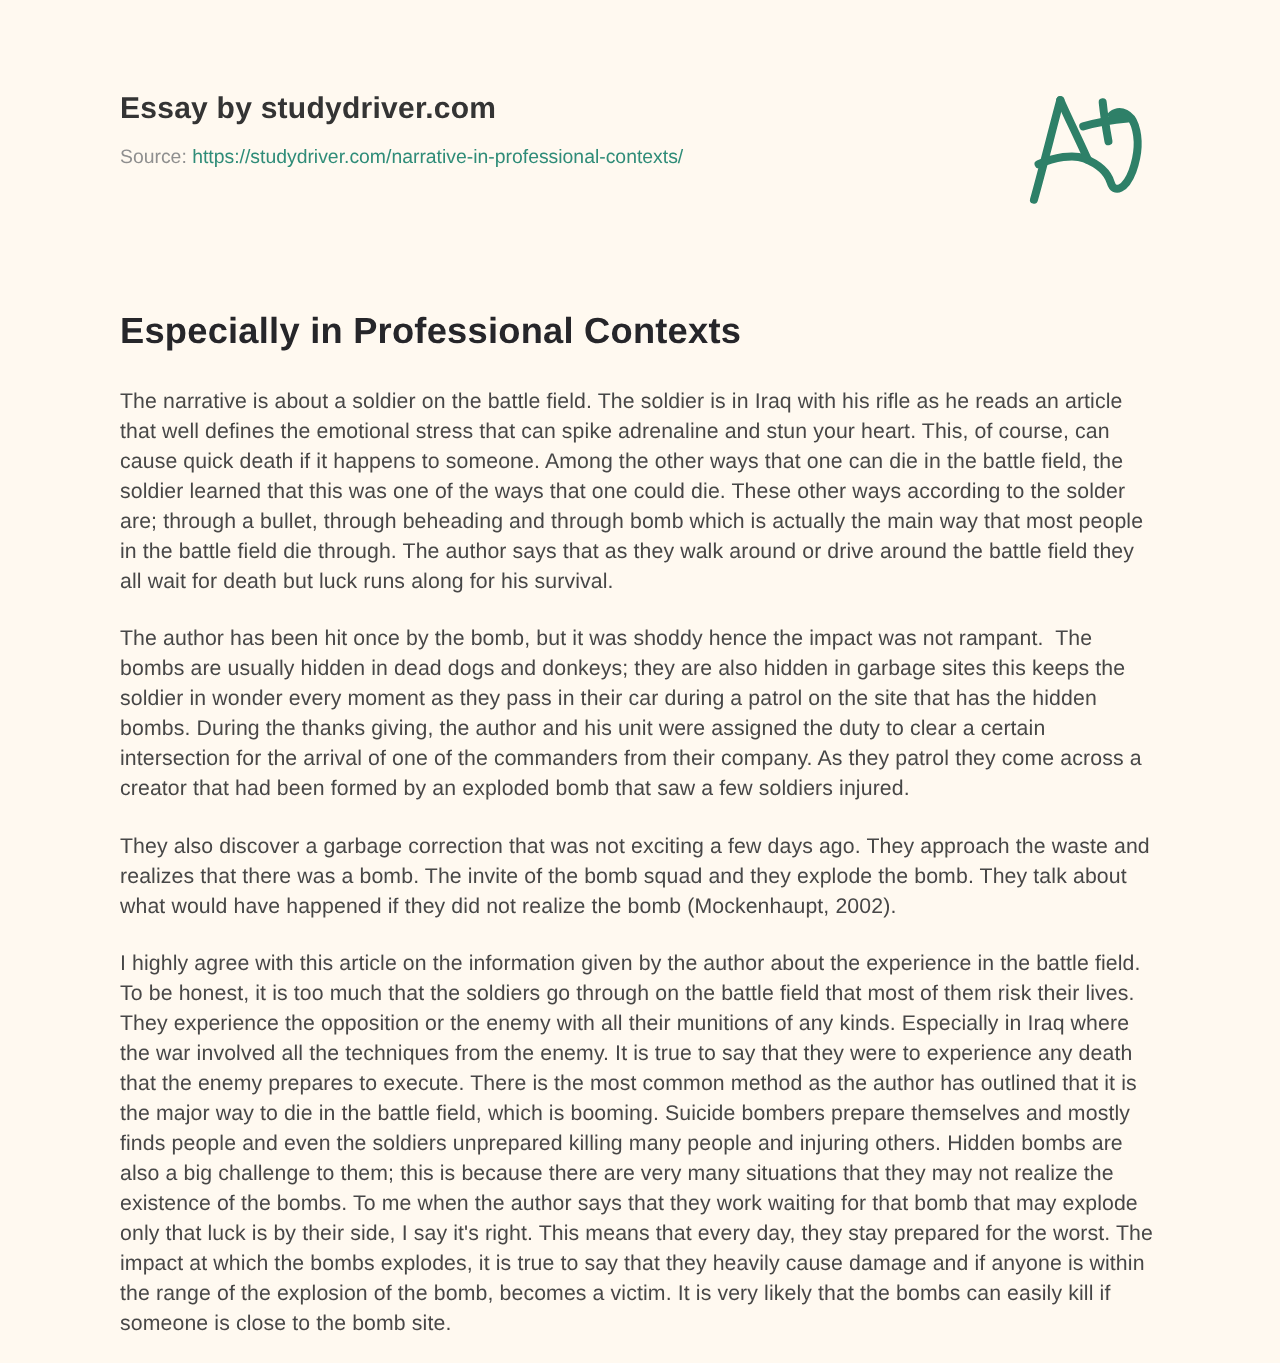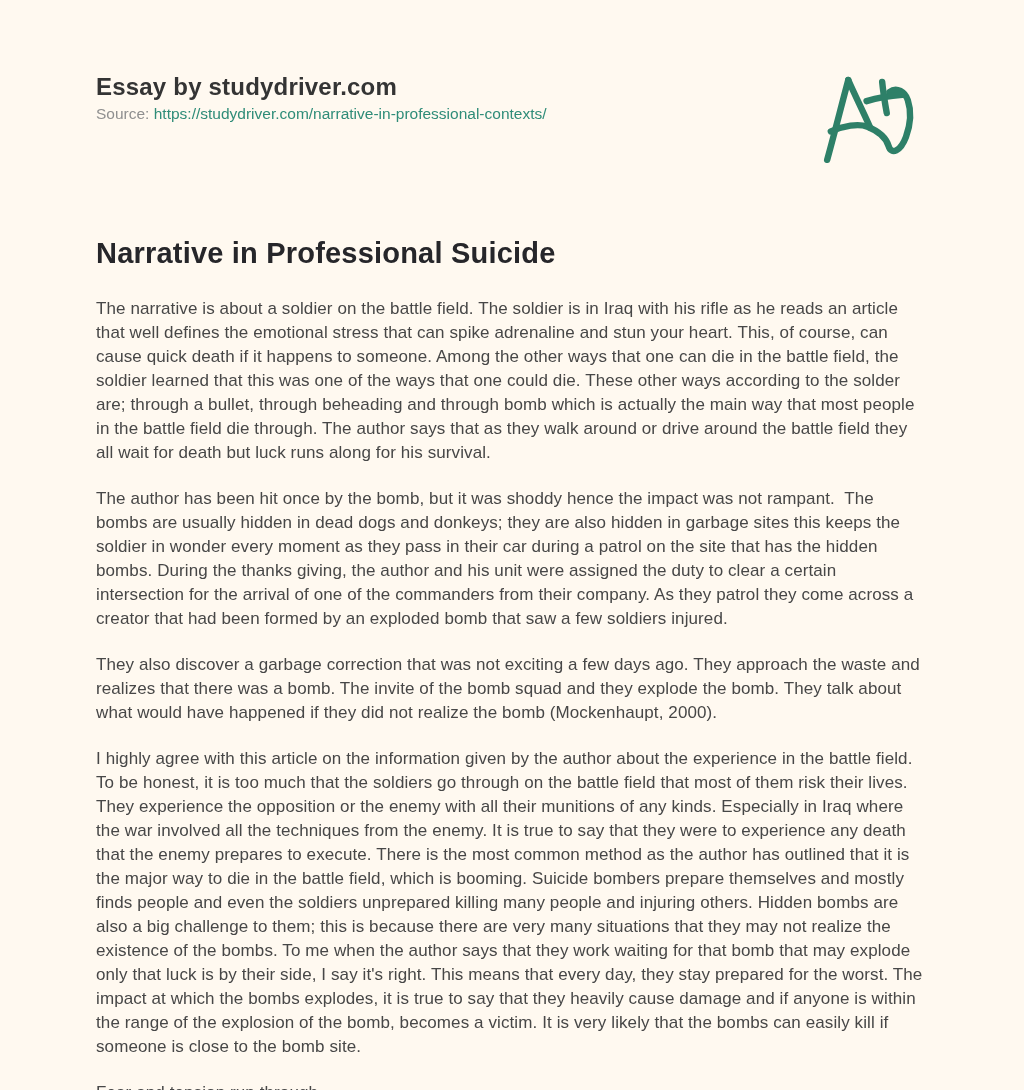--- a/index.html
+++ b/index.html
@@ -28,21 +28,21 @@
   }
   .site-heading {
     margin: 0;
     font-size: 24px;
     line-height: 30px;
     font-weight: 700;
     letter-spacing: 0.2px;
     color: var(--heading, #343434);
   }
   .source-line {
-    margin: 2px 0 0 0;
+    margin: 14px 0 0 0;
     font-size: 15.5px;
     line-height: 19px;
     color: var(--muted, #8f8f8f);
   }
   .source-link {
     color: var(--accent, #2f8c78);
     text-decoration: none;
     cursor: pointer;
   }
   .logo {
@@ -102,24 +102,24 @@
         <path d="M14,66 C28,60 44,57 54,61 C64,65 74,72 77,82 C80,92 90,88 96,72 C101,58 102,44 98,32 C95,23 86,17 78,23"></path>
 
         <path d="M53,33 C66,29 79,27 92,26"></path>
 
         <path d="M70,12 C71,22 73,35 75,46"></path>
       </svg>
     </div>
   </header>
 
   <main>
-    <h2 class="essay-title">Narrative in Professional Suicide</h2>
+    <h2 class="essay-title">Especially in Professional Contexts</h2>
 
     <div class="essay-body">
       <p class="body-para">The narrative is about a soldier on the battle field. The soldier is in Iraq with his rifle as he reads an article that well defines the emotional stress that can spike adrenaline and stun your heart. This, of course, can cause quick death if it happens to someone. Among the other ways that one can die in the battle field, the soldier learned that this was one of the ways that one could die. These other ways according to the solder are; through a bullet, through beheading and through bomb which is actually the main way that most people in the battle field die through. The author says that as they walk around or drive around the battle field they all wait for death but luck runs along for his survival.</p>
       <p class="body-para">The author has been hit once by the bomb, but it was shoddy hence the impact was not rampant.  The bombs are usually hidden in dead dogs and donkeys; they are also hidden in garbage sites this keeps the soldier in wonder every moment as they pass in their car during a patrol on the site that has the hidden bombs. During the thanks giving, the author and his unit were assigned the duty to clear a certain intersection for the arrival of one of the commanders from their company. As they patrol they come across a creator that had been formed by an exploded bomb that saw a few soldiers injured.</p>
-      <p class="body-para">They also discover a garbage correction that was not exciting a few days ago. They approach the waste and realizes that there was a bomb. The invite of the bomb squad and they explode the bomb. They talk about what would have happened if they did not realize the bomb (Mockenhaupt, 2000).</p>
+      <p class="body-para">They also discover a garbage correction that was not exciting a few days ago. They approach the waste and realizes that there was a bomb. The invite of the bomb squad and they explode the bomb. They talk about what would have happened if they did not realize the bomb (Mockenhaupt, 2002).</p>
       <p class="body-para">I highly agree with this article on the information given by the author about the experience in the battle field. To be honest, it is too much that the soldiers go through on the battle field that most of them risk their lives. They experience the opposition or the enemy with all their munitions of any kinds. Especially in Iraq where the war involved all the techniques from the enemy. It is true to say that they were to experience any death that the enemy prepares to execute. There is the most common method as the author has outlined that it is the major way to die in the battle field, which is booming. Suicide bombers prepare themselves and mostly finds people and even the soldiers unprepared killing many people and injuring others. Hidden bombs are also a big challenge to them; this is because there are very many situations that they may not realize the existence of the bombs. To me when the author says that they work waiting for that bomb that may explode only that luck is by their side, I say it's right. This means that every day, they stay prepared for the worst. The impact at which the bombs explodes, it is true to say that they heavily cause damage and if anyone is within the range of the explosion of the bomb, becomes a victim. It is very likely that the bombs can easily kill if someone is close to the bomb site.</p>
       <p class="body-para">Fear and tension run through</p>
     </div>
   </main>
 
 </div>
 
 </body></html>

